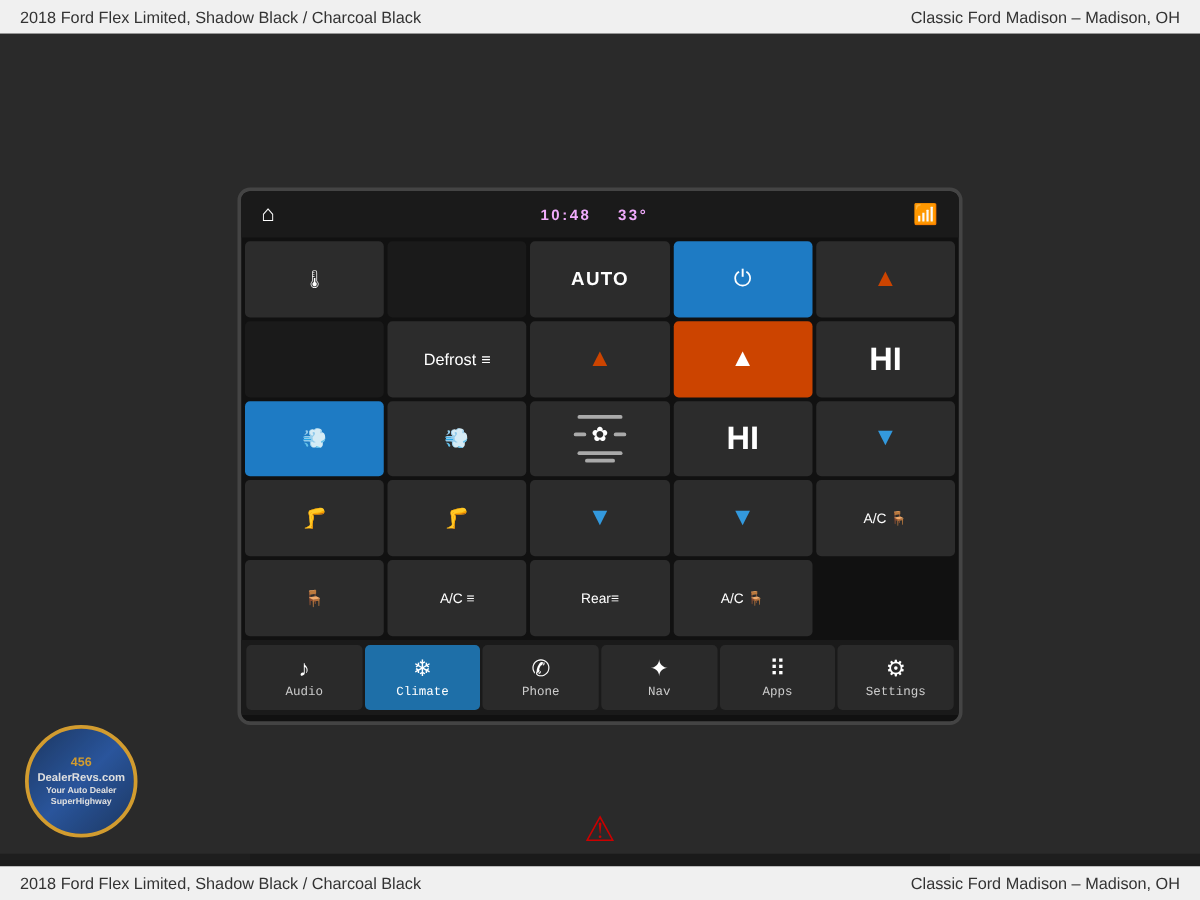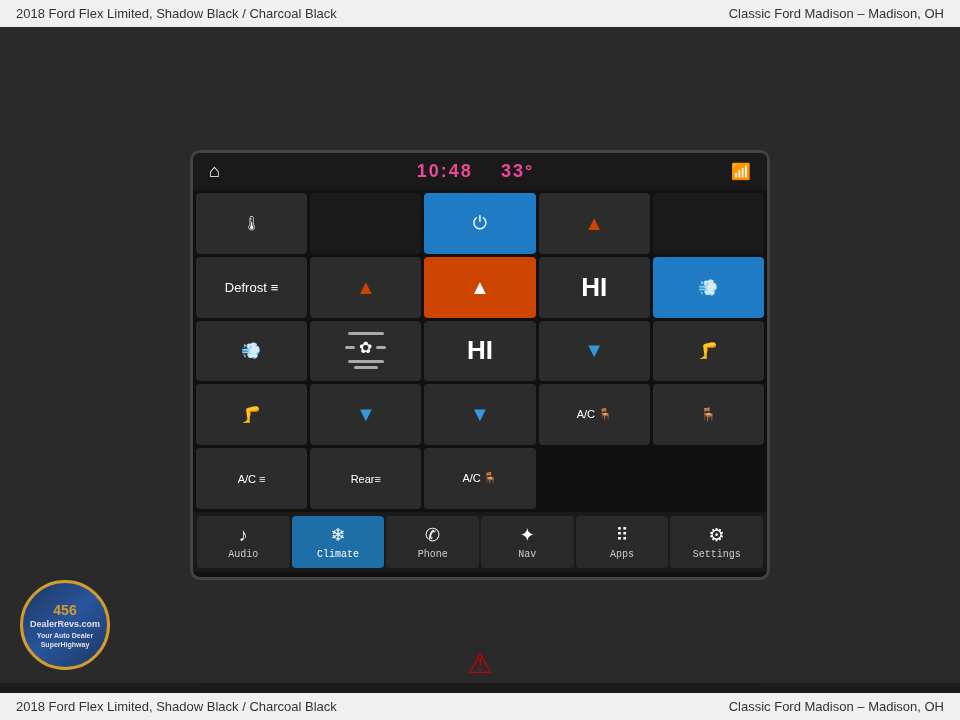--- a/index.html
+++ b/index.html
@@ -55,22 +55,22 @@
       padding: 8px 16px;
       background: #1a1a1a;
     }
 
     .screen-header .home-icon {
       color: #fff;
       font-size: 18px;
     }
 
     .screen-header .time-temp {
-      color: #ec4899;
-      font-size: 18px;
+      color: #f0abfc;
+      font-size: 12px;
       font-weight: bold;
       letter-spacing: 2px;
     }
 
     .screen-header .wifi-icon {
       color: #fff;
       font-size: 16px;
     }
 
     
@@ -196,21 +196,21 @@
       align-items: center;
       justify-content: center;
       color: #fff;
       font-size: 9px;
       font-weight: bold;
       text-align: center;
       line-height: 1.3;
     }
 
     .watermark-circle .wm-number {
-      font-size: 14px;
+      font-size: 10px;
       color: #f0b030;
     }
 
     .screen-body {
       display: flex;
       flex-direction: column;
       height: calc(100% - 42px);
     }
 
     .defrost-row {
@@ -302,20 +302,23 @@
     <div class="screen-body">
 
       <div class="grid-container">
 
         <div class="cell">
           <div class="cell-icon" style="font-size:14px;">🌡</div>
         </div>
 
         <div class="cell" style="background:#1a1a1a;"></div>
 
+        <div class="cell cell-auto">
+          <span>AUTO</span>
+        </div>
 
         <div class="cell blue">
           <span style="font-size:18px;">⏻</span>
         </div>
 
 
         <div class="cell">
           <span class="up-arrow">▲</span>
         </div>
 

